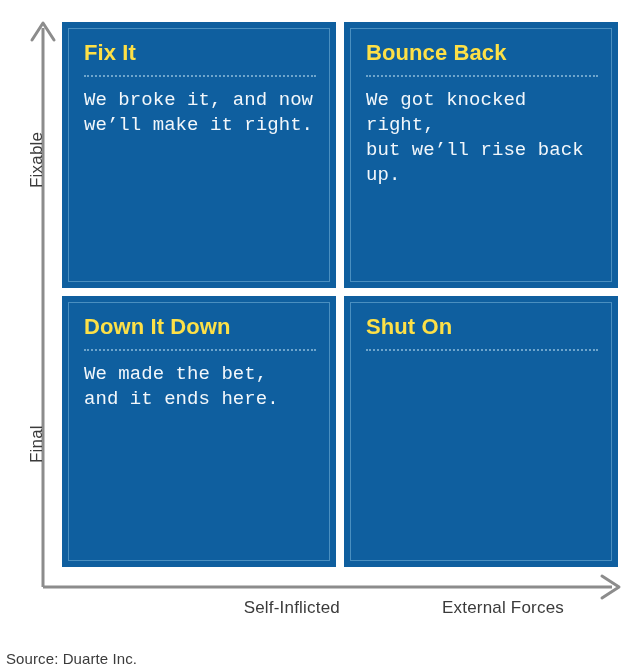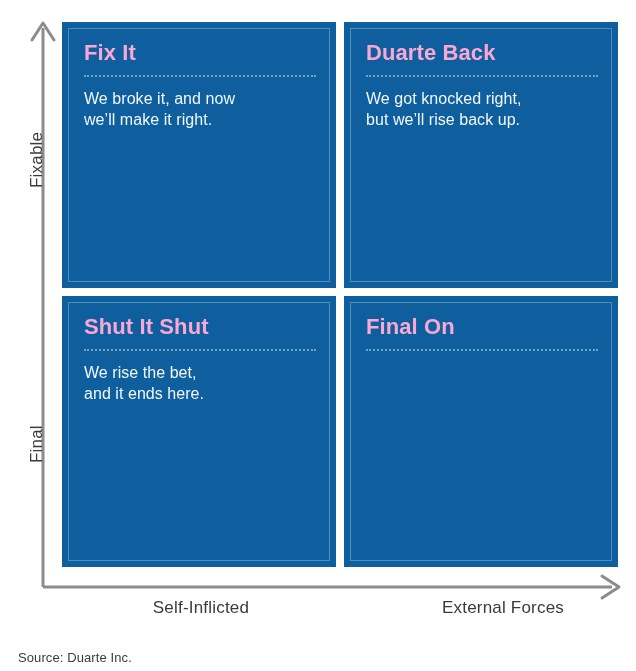--- a/index.html
+++ b/index.html
@@ -43,21 +43,21 @@
 
   
   .x-label {
     position: absolute;
     color: #3b3b3b;
     font-size: 17px;
     letter-spacing: 0.2px;
     white-space: nowrap;
     text-align: center;
   }
-  #x-label-self { left: 62px;  top: 598px; width: 278px; }
+  #x-label-self { left: 62px;  top: 598px; width: 278px; text-align: right; }
   #x-label-ext  { left: 368px; top: 598px; width: 270px; }
 
   
   #quadrant-grid {
     position: absolute;
     left: 62px;
     top: 22px;
     width: 556px;
     height: 545px;
     display: grid;
@@ -83,50 +83,51 @@
   }
 
   .quadrant-inner {
     position: absolute;
     left: 22px;
     right: 20px;
     top: 18px;
   }
 
   .quadrant-title {
-    color: #f9a8d4;
+    color: #fde047;
     font-size: 22px;
     font-weight: bold;
     letter-spacing: 0.1px;
     line-height: 1.18;
     margin: 0 0 9px 0;
   }
 
   .quadrant-divider {
     height: 0;
     border-top: 2px dotted #6ea5cc;
     margin: 0 0 11px 0;
     width: 100%;
   }
 
   .quadrant-body {
     color: #f2f7fb;
-    font-size: 16px;
+    font-size: 19px;
     line-height: 1.32;
     letter-spacing: 0.05px;
     white-space: pre-line;
     margin: 0;
+    font-family: Liberation Mono, monospace;
   }
 
   
   #source-note {
     position: absolute;
-    left: 18px;
+    left: 6px;
     top: 650px;
-    font-size: 13px;
+    font-size: 15px;
     color: #3b3b3b;
     letter-spacing: 0.1px;
   }
 </style>
 </head>
 <body>
 
 <div id="chart-area">
 
   <svg class="axis-svg" viewBox="0 0 636 671" width="636" height="671" aria-hidden="true">
@@ -149,39 +150,39 @@
       <div class="quadrant-inner">
         <div class="quadrant-title">Fix It</div>
         <div class="quadrant-divider"></div>
         <div class="quadrant-body">We broke it, and now
 we’ll make it right.</div>
       </div>
     </div>
 
     <div class="quadrant">
       <div class="quadrant-inner">
-        <div class="quadrant-title">Duarte Back</div>
+        <div class="quadrant-title">Bounce Back</div>
         <div class="quadrant-divider"></div>
         <div class="quadrant-body">We got knocked right,
 but we’ll rise back up.</div>
       </div>
     </div>
 
     <div class="quadrant">
       <div class="quadrant-inner">
-        <div class="quadrant-title">Shut It Shut</div>
+        <div class="quadrant-title">Down It Down</div>
         <div class="quadrant-divider"></div>
-        <div class="quadrant-body">We rise the bet,
+        <div class="quadrant-body">We made the bet,
 and it ends here.</div>
       </div>
     </div>
 
     <div class="quadrant">
       <div class="quadrant-inner">
-        <div class="quadrant-title">Final On</div>
+        <div class="quadrant-title">Shut On</div>
         <div class="quadrant-divider"></div>
       </div>
     </div>
 
   </div>
 
   <div class="x-label" id="x-label-self">Self-Inflicted</div>
   <div class="x-label" id="x-label-ext">External Forces</div>
 
   <div id="source-note">Source: Duarte Inc.</div>

